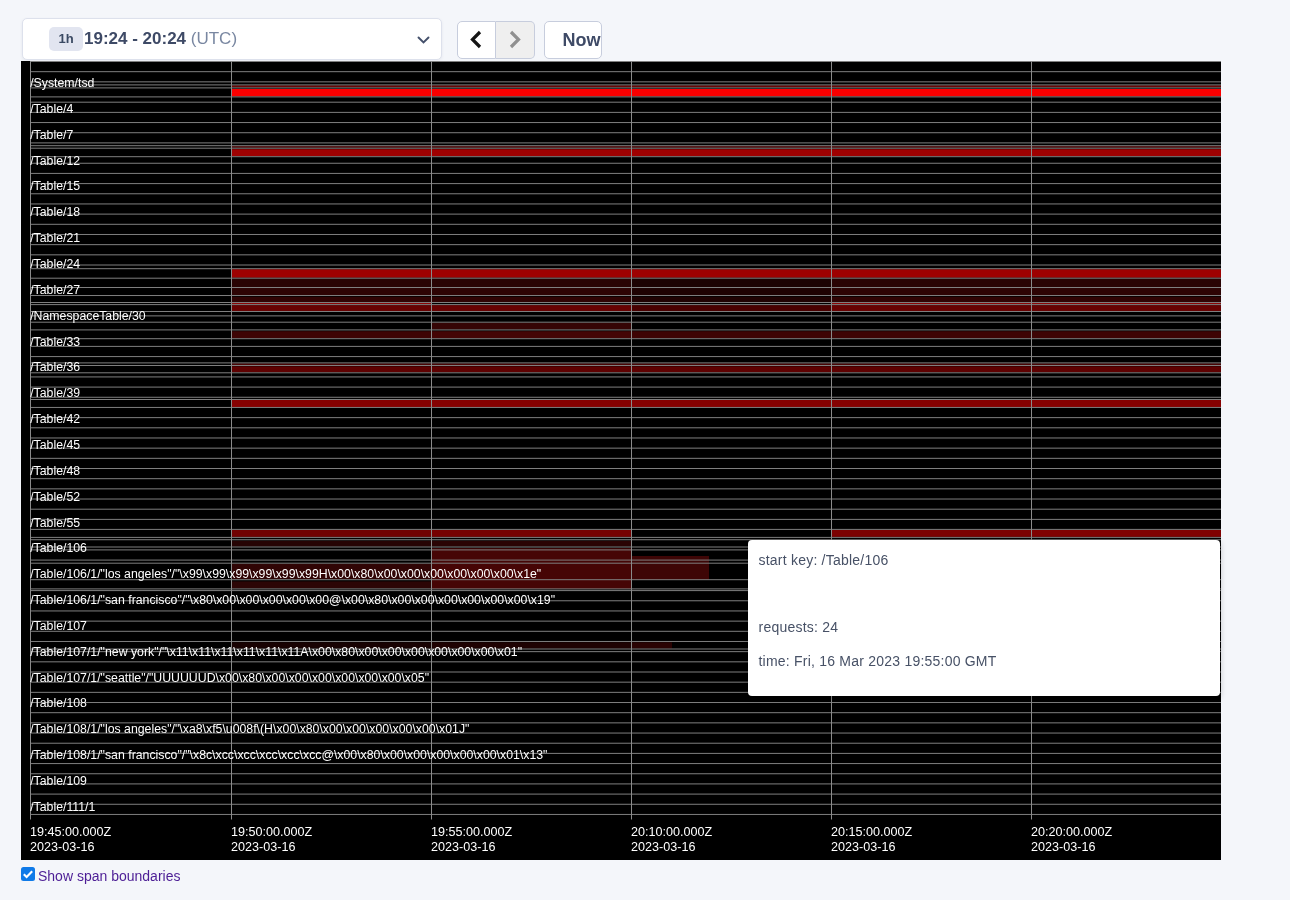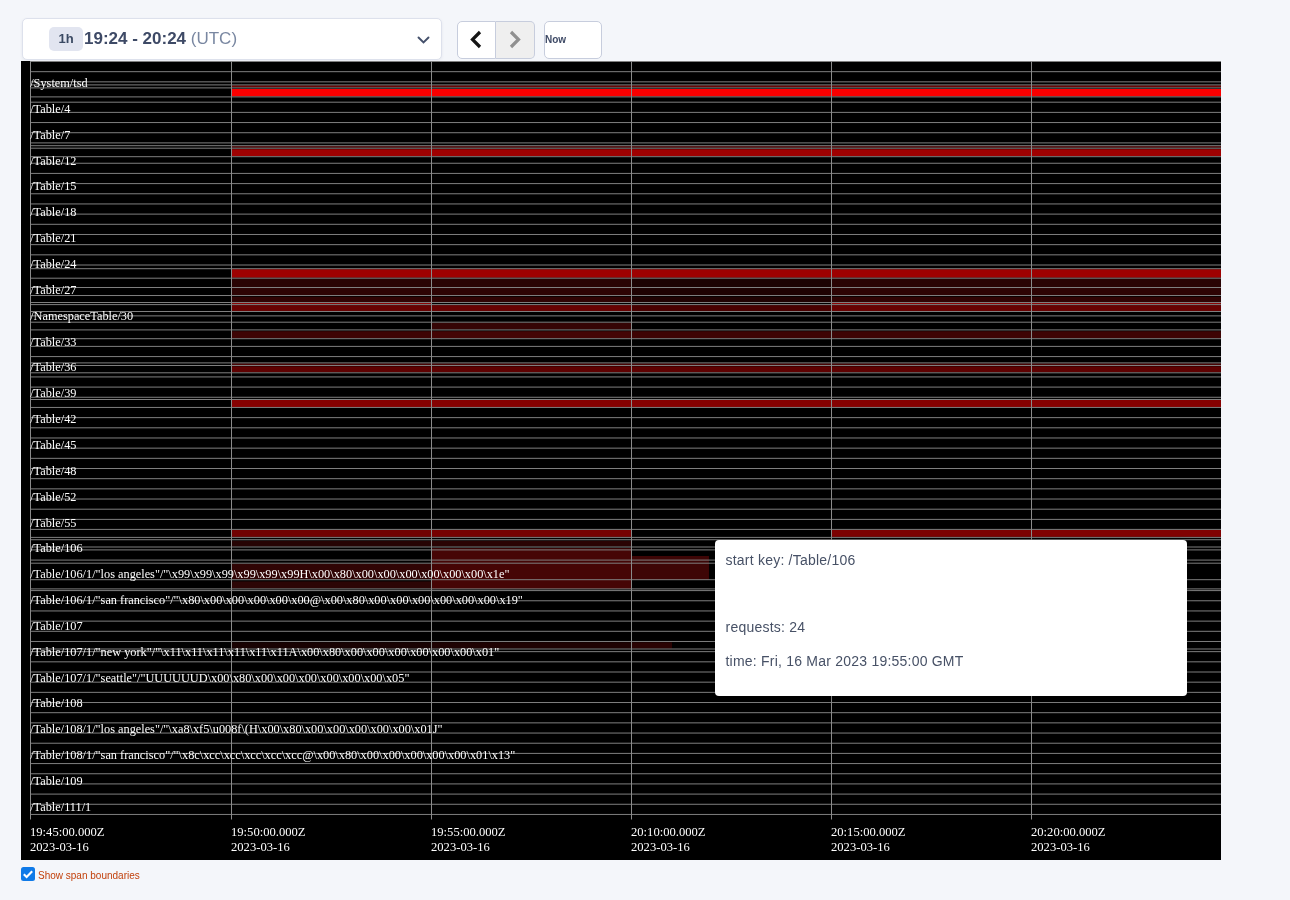--- a/index.html
+++ b/index.html
@@ -4,26 +4,26 @@
 * { margin:0; padding:0; box-sizing:border-box; }
 html,body { width:1290px; height:900px; background:#f4f6fa; font-family:"Liberation Sans",sans-serif; overflow:hidden; }
 .abs { position:absolute; }
 #dropdown { left:22px; top:17.5px; width:420px; height:42px; background:#fff; border:1px solid #dde1ec; border-radius:5px; box-shadow:0 1px 3px rgba(60,70,100,.08); }
 #badge { left:37px; top:26.5px; width:34px; height:24px; background:#e2e5f0; border-radius:5px; color:#3b4a63; font-size:13px; font-weight:bold; text-align:center; line-height:24px;margin-left:12px; }
 #trange { left:84px; top:30px; font-size:17px; color:#3e4a66; font-weight:bold; line-height:18px; }
 #trange span { font-weight:normal; color:#7987a1; }
 .btn { position:absolute; border:1px solid #c7cddd; background:#fff; }
 #prev { left:456.5px; top:20.5px; width:39px; height:38px; border-radius:5px 0 0 5px; }
 #next { left:495.5px; top:20.5px; width:39px; height:38px; background:#efefef; border-left:none; border-radius:0 5px 5px 0; }
-#nowb { left:544px; top:20.5px; width:57.5px; height:38px; border-radius:5px; color:#3e4a66; font-size:10px; font-weight:bold; text-align:left; line-height:36px; }
-#chart { left:21px; top:61px; width:1200px; height:583px; background:#000;font-family:Liberation Serif, serif; }
-#tooltip { left:715px; top:539.5px; width:472px; height:156.5px; background:#fff; border-radius:4px; box-shadow:0 2px 6px rgba(0,0,0,.25); color:#475166; font-size:14px; letter-spacing:.22px; }
+#nowb { left:544px; top:20.5px; width:57.5px; height:38px; border-radius:5px; color:#3e4a66; font-size:18px; font-weight:bold; text-align:right; line-height:36px; }
+#chart { left:21px; top:61px; width:1200px; height:583px; background:#000; }
+#tooltip { left:748px; top:539.5px; width:472px; height:156.5px; background:#fff; border-radius:4px; box-shadow:0 2px 6px rgba(0,0,0,.25); color:#475166; font-size:14px; letter-spacing:.22px; }
 #tooltip div { position:absolute; left:10.5px; white-space:nowrap; line-height:16px; }
 #cbox { left:21px; top:866.5px; width:14px; height:14px; background:#0f7ae8; border-radius:2.5px; }
-#cblab { left:38px; top:868px; font-size:10px; color:#c2410c; line-height:16px; }
+#cblab { left:38px; top:868px; font-size:14px; color:#4c1d95; line-height:16px; }
 </style></head>
 <body>
 <div class="abs" id="dropdown"></div>
 <div class="abs" id="badge">1h</div>
 <div class="abs" id="trange">19:24 - 20:24 <span>(UTC)</span></div>
 <svg class="abs" style="left:417px;top:36px" width="13" height="8" viewBox="0 0 13 8">
     <path d="M1.5 1.5 L6.5 6.5 L11.5 1.5" stroke="#44506b" stroke-width="1.9" fill="none" stroke-linecap="round"></path>
   </svg>
 <div class="btn" id="prev"></div>
 <div class="btn" id="next"></div>

